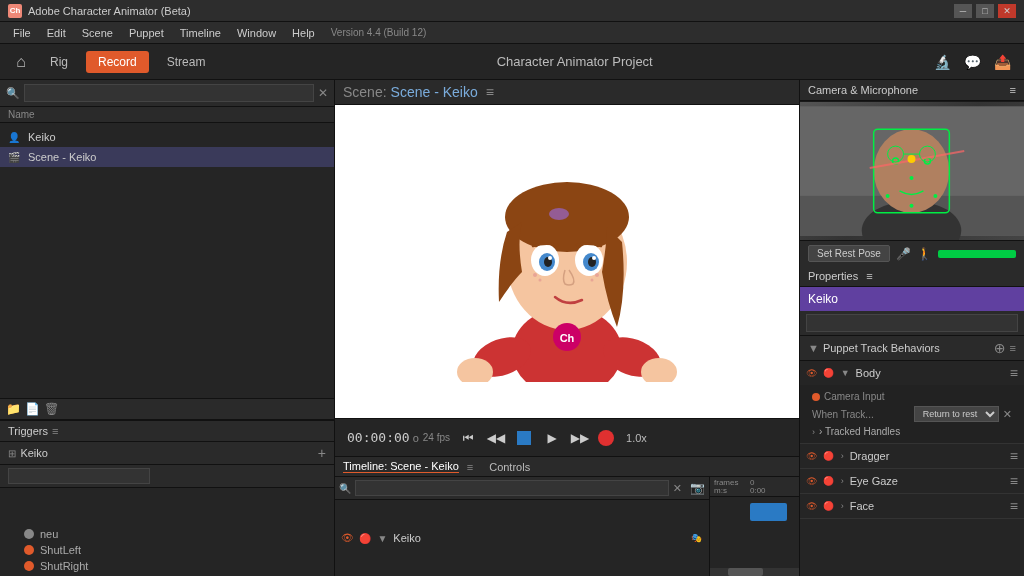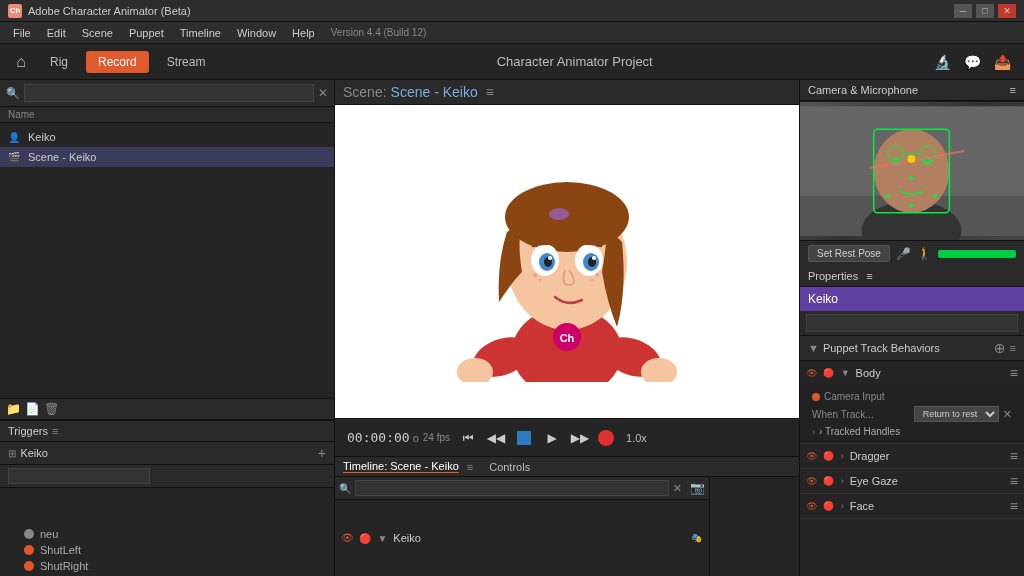--- a/index.html
+++ b/index.html
@@ -834,20 +834,43 @@
             <span class="track-visibility" style="color:#e05a2b;">👁</span>
             <span style="color:#888; font-size:10px;">🔴</span>
             <span class="chevron-icon">▼</span>
             <span class="track-name">Keiko</span>
             <div class="track-icons">
               <span class="track-icon-small">🎭</span>
             </div>
           </div>
         </div>
 
+        <div class="timeline-content">
+
+          <div class="timeline-ruler">
+            <div class="timeline-ruler-content">
+              <span style="position:absolute; left:4px; top:1px; font-size:8px; color:#888;">frames</span>
+              <span style="position:absolute; left:4px; top:9px; font-size:8px; color:#888;">m:s</span>
+
+              <span style="position:absolute; left:40px; top:1px; font-size:8px; color:#888;">0</span>
+              <span style="position:absolute; left:40px; top:9px; font-size:8px; color:#888;">0:00</span>
+
+            </div>
+          </div>
+
+          <div class="timeline-clip-track" style="position:relative; height:28px; margin-top:2px;">
+
+            <div style="position:absolute; left:40px; right:12px; height:18px; top:4px; background:#2a7ac4; border-radius:2px;"></div>
+
+          </div>
+
+          <div style="position:absolute; bottom:0; left:0; right:0; height:8px; background:#333;">
+            <div style="position:absolute; left:20%; width:40%; height:100%; background:#555; border-radius:2px;"></div>
+          </div>
+        </div>
       </div>
     </div>
   </div>
 
   <div class="right-panel">
 
     <div class="camera-section" style="height:160px;">
       <div class="camera-header">
         <span>Camera &amp; Microphone</span>
         <span>≡</span>

